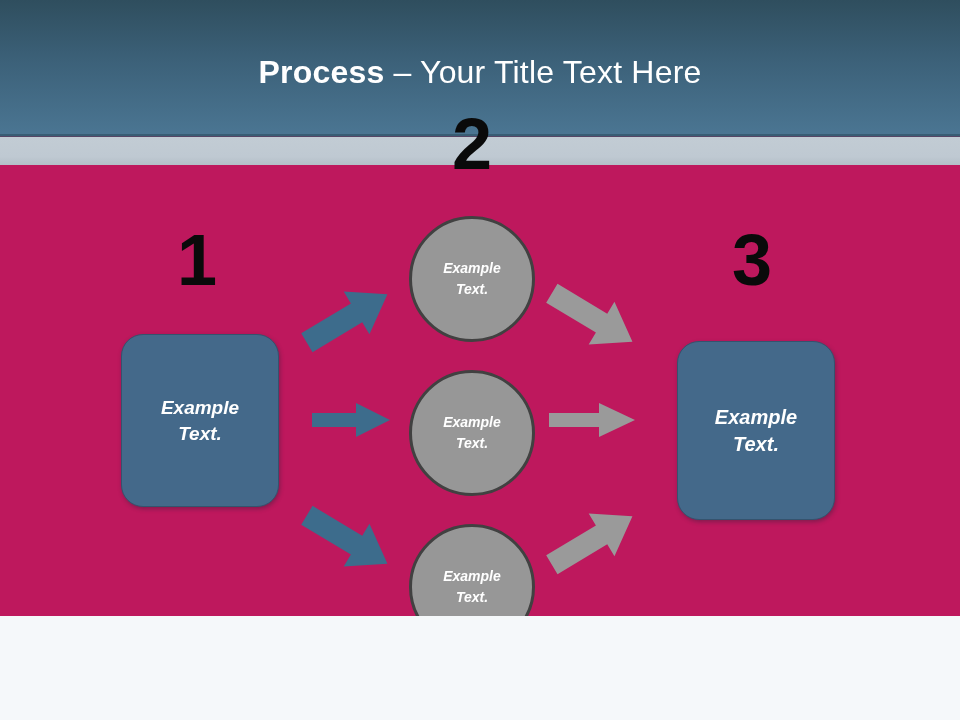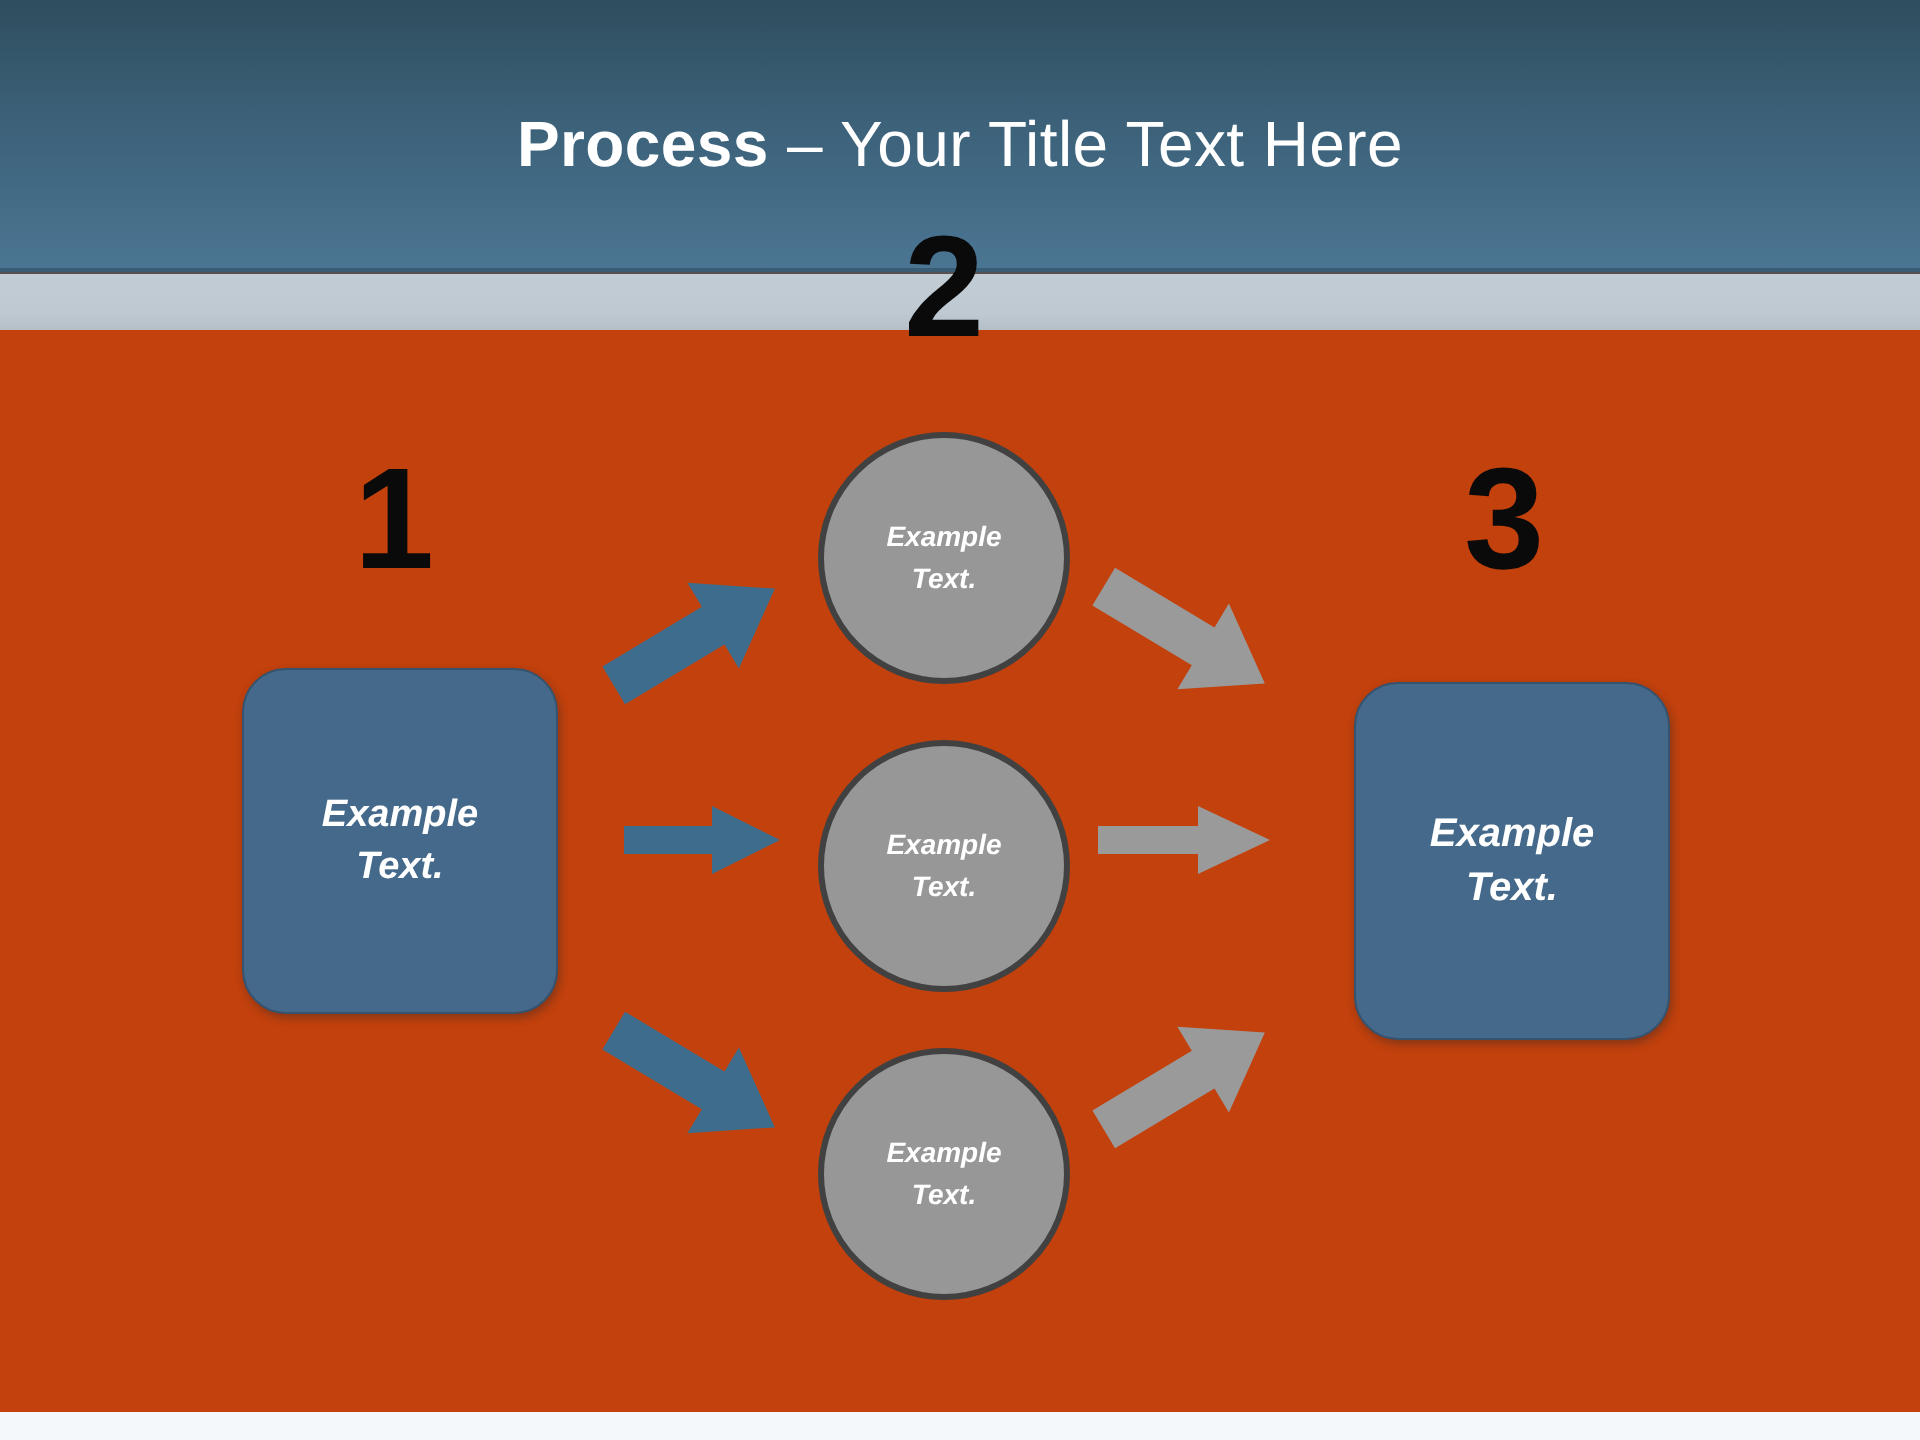--- a/index.html
+++ b/index.html
@@ -9,22 +9,22 @@
   body {
     width: 960px;
     height: 720px;
     overflow: hidden;
     font-family: "Liberation Sans", sans-serif;
     background: #f5f8fa;
   }
   .slide {
     position: relative;
     width: 960px;
-    height: 706px;
-    background: #c2410c;
+    height: 616px;
+    background: #be185d;
     overflow: hidden;
   }
 
   
   .header-band {
     position: absolute;
     left: 0;
     top: 0;
     width: 960px;
     height: 136px;

